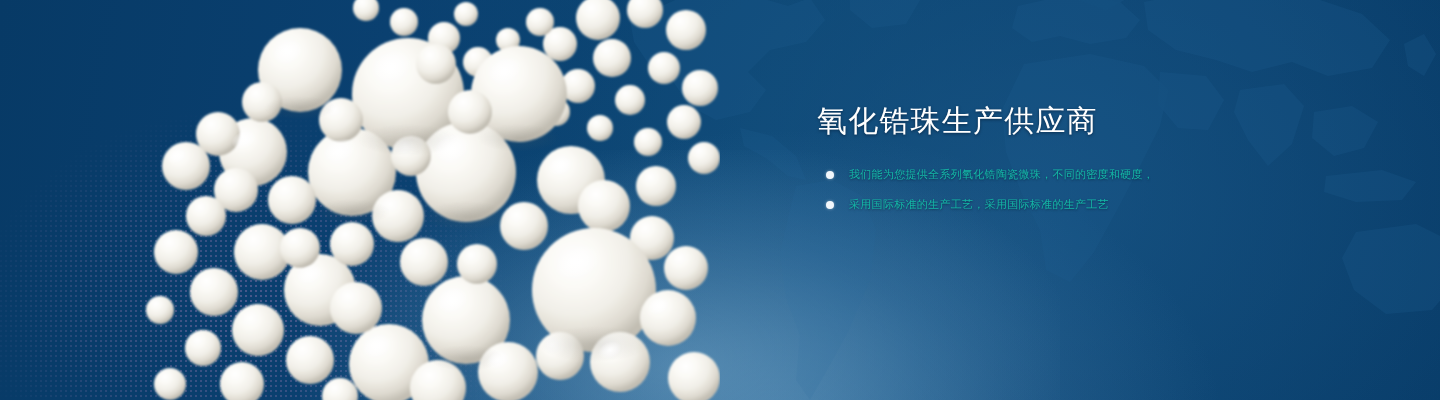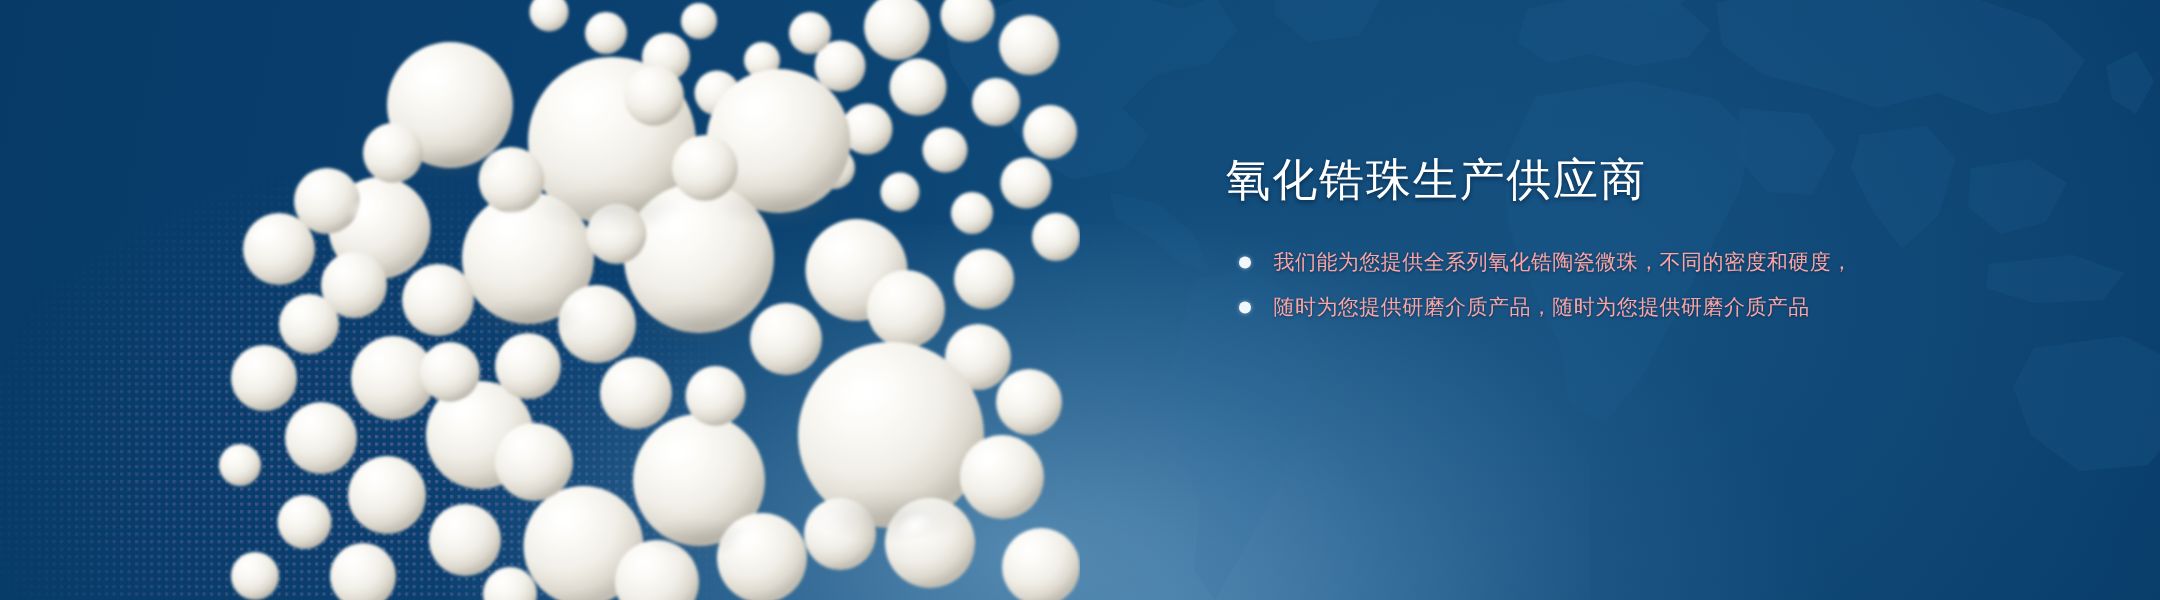--- a/index.html
+++ b/index.html
@@ -71,22 +71,22 @@
     letter-spacing:1.2px;
     font-weight:400;
     margin:0 0 24px 0;
     text-shadow:0 1px 3px rgba(0,15,35,.55);
     white-space:nowrap;
   }
   .bullets{list-style:none;margin:0;padding:0;}
   .bullet{
     position:relative;
     padding-left:32px;
-    color:#fca5a5;
-    font-size:14px;
+    color:#14b8a6;
+    font-size:11px;
     line-height:25px;
     letter-spacing:.3px;
     margin-bottom:5px;
     text-shadow:0 1px 2px rgba(0,15,35,.5);
   }
   .bullet:last-child{margin-bottom:0;}
   .dot{
     position:absolute;
     left:9px; top:9px;
     width:8px; height:8px;
@@ -284,19 +284,19 @@
     <ul class="bullets">
 
       <li class="bullet">
         <span class="dot"></span>
         <span class="bullet-line">我们能为您提供全系列氧化锆陶瓷微珠，不同的密度和硬度，</span>
       </li>
 
 
       <li class="bullet">
         <span class="dot"></span>
-        <span class="bullet-line">随时为您提供研磨介质产品，随时为您提供研磨介质产品</span>
+        <span class="bullet-line">采用国际标准的生产工艺，采用国际标准的生产工艺</span>
       </li>
 
     </ul>
   </div>
 
 </div>
 
 </body></html>

